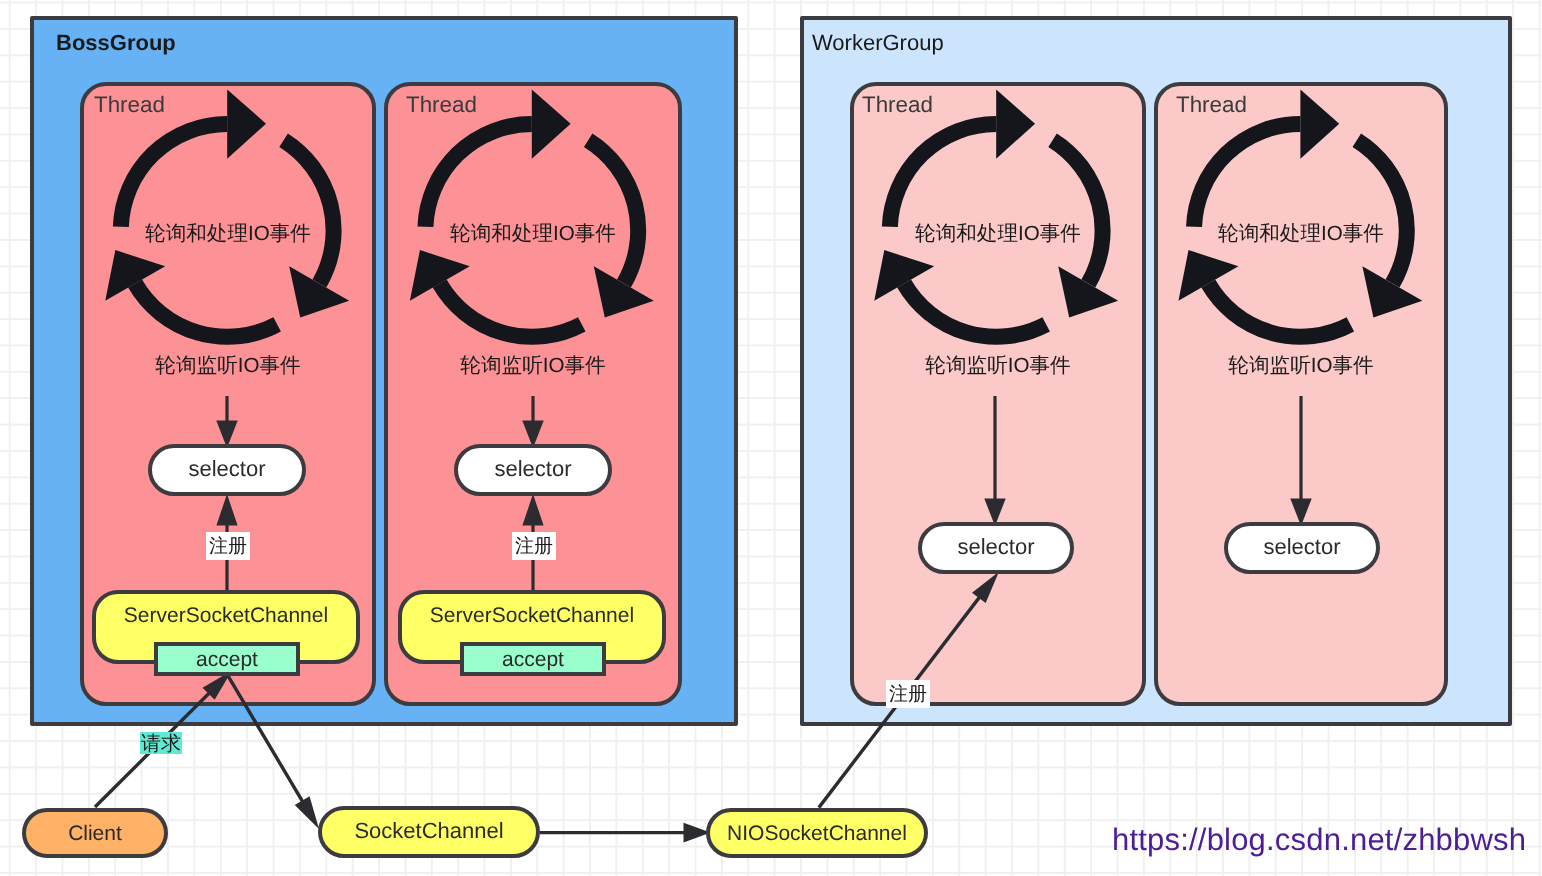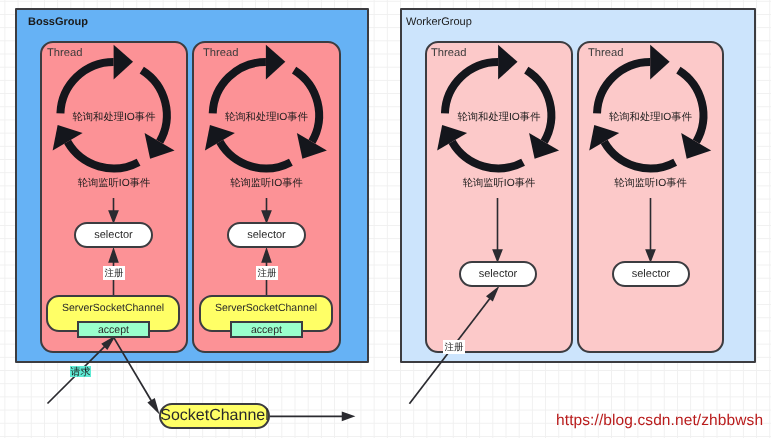--- a/index.html
+++ b/index.html
@@ -10,21 +10,21 @@
     background-image:linear-gradient(to right,#f0f0f0 1px,transparent 1px),
                      linear-gradient(to bottom,#f0f0f0 1px,transparent 1px);
     background-size:13.2px 13.2px;background-position:4.4px 0.8px;}
   .box{position:absolute;box-sizing:border-box;border:2px solid #3c3c40;}
   .grp{border-radius:1px;}
   .rrect{border-radius:13px;}
   .lbl{position:absolute;white-space:nowrap;color:#1a1a1a;line-height:1;will-change:transform;}
   .ctr{position:absolute;display:flex;align-items:center;justify-content:center;
        box-sizing:border-box;white-space:nowrap;will-change:transform;}
   svg.overlay{position:absolute;left:0;top:0;width:771px;height:438px;overflow:visible;pointer-events:none;}
-  .wm{position:absolute;color:#b91c1c;white-space:nowrap;will-change:transform;}
+  .wm{position:absolute;color:#4c1d95;white-space:nowrap;will-change:transform;}
 </style>
 </head>
 <body>
 
 <div id="stage">
   <div class="grid"></div>
 
   <div class="box grp" style="left:15px;top:8px;width:354px;height:355px;background:#66B2F5;">
   </div>
   <div class="lbl group-title" style="left:28px;top:17px;font-size:11px;font-weight:bold;">BossGroup</div>
@@ -123,16 +123,18 @@
   <div class="box ctr rrect" style="left:612px;top:261px;width:78px;height:26px;background:#fff;font-size:11px;color:#2a2a2a;">selector</div>
 
   <div class="ctr" style="left:103px;top:266px;width:22px;height:14px;background:#fff;font-size:9.5px;color:#1a1a1a;">注册</div>
   <div class="ctr" style="left:256px;top:266px;width:22px;height:14px;background:#fff;font-size:9.5px;color:#1a1a1a;">注册</div>
 
   <div class="box ctr rrect" style="left:46px;top:295px;width:134px;height:37px;background:#FFFF66;font-size:10.5px;color:#2a2a2a;align-items:flex-start;padding-top:5px;">ServerSocketChannel</div>
   <div class="box ctr rrect" style="left:199px;top:295px;width:134px;height:37px;background:#FFFF66;font-size:10.5px;color:#2a2a2a;align-items:flex-start;padding-top:5px;">ServerSocketChannel</div>
   <div class="box ctr" style="left:77px;top:321px;width:73px;height:17px;background:#99FFCC;font-size:10.5px;color:#2a2a2a;">accept</div>
   <div class="box ctr" style="left:230px;top:321px;width:73px;height:17px;background:#99FFCC;font-size:10.5px;color:#2a2a2a;">accept</div>
 
-  <div class="box ctr rrect" style="left:159px;top:403px;width:111px;height:26px;background:#FFFF66;font-size:16px;color:#2a2a2a;">SocketChannel</div>
+  <div class="box ctr rrect" style="left:11px;top:404px;width:73px;height:25px;background:#FFB266;font-size:10.5px;color:#2a2a2a;">Client</div>
+  <div class="box ctr rrect" style="left:159px;top:403px;width:111px;height:26px;background:#FFFF66;font-size:11px;color:#2a2a2a;">SocketChannel</div>
+  <div class="box ctr rrect" style="left:353px;top:404px;width:111px;height:25px;background:#FFFF66;font-size:10.5px;color:#2a2a2a;">NIOSocketChannel</div>
 
   <div class="wm" style="left:556px;top:412px;font-size:15.5px;letter-spacing:0.1px;">https://blog.csdn.net/zhbbwsh</div>
 </div>
 
 </body></html>

